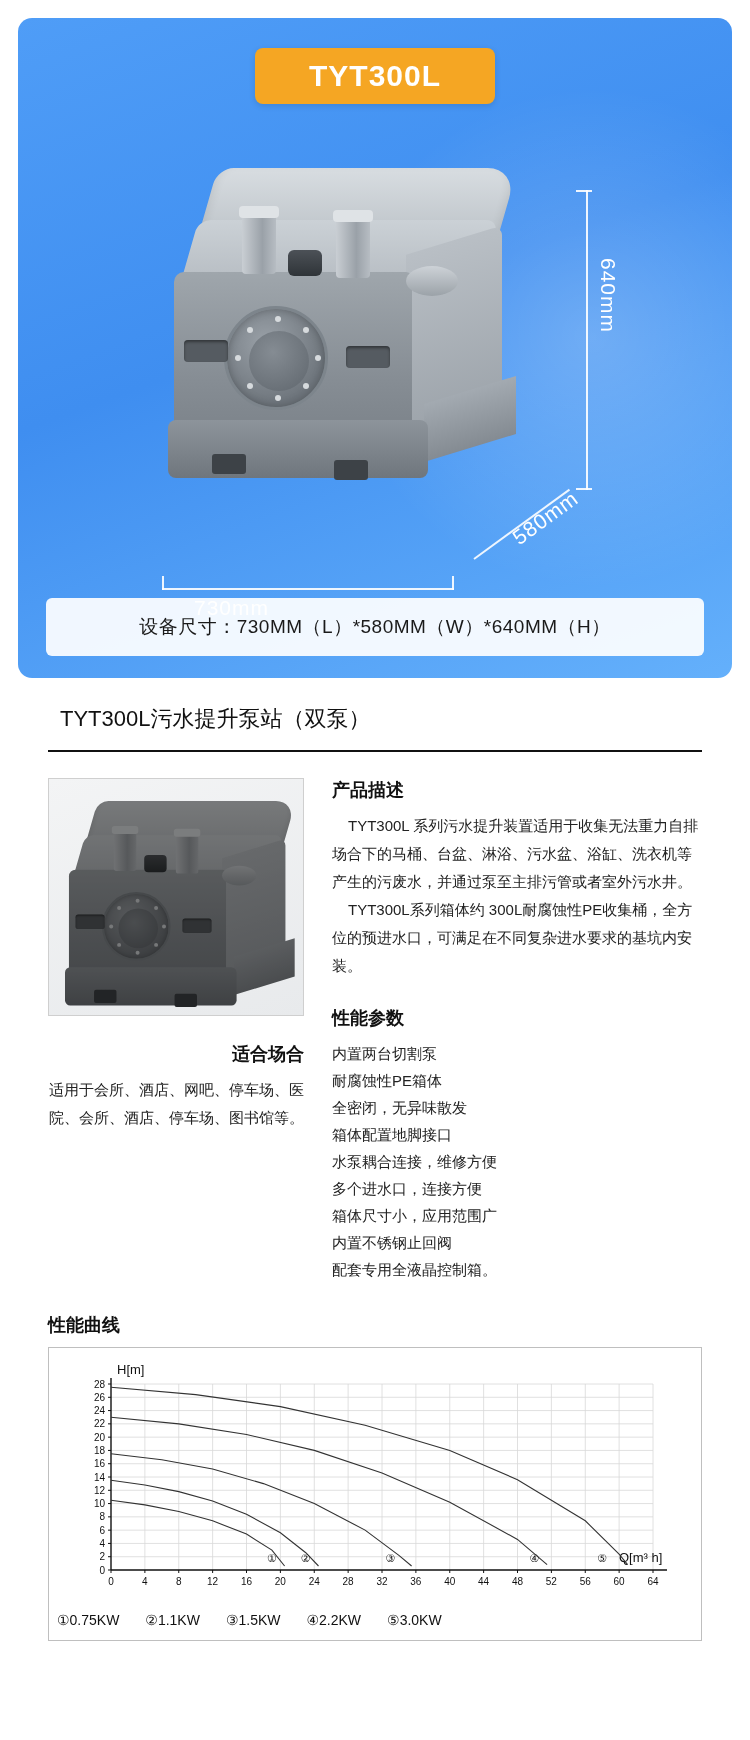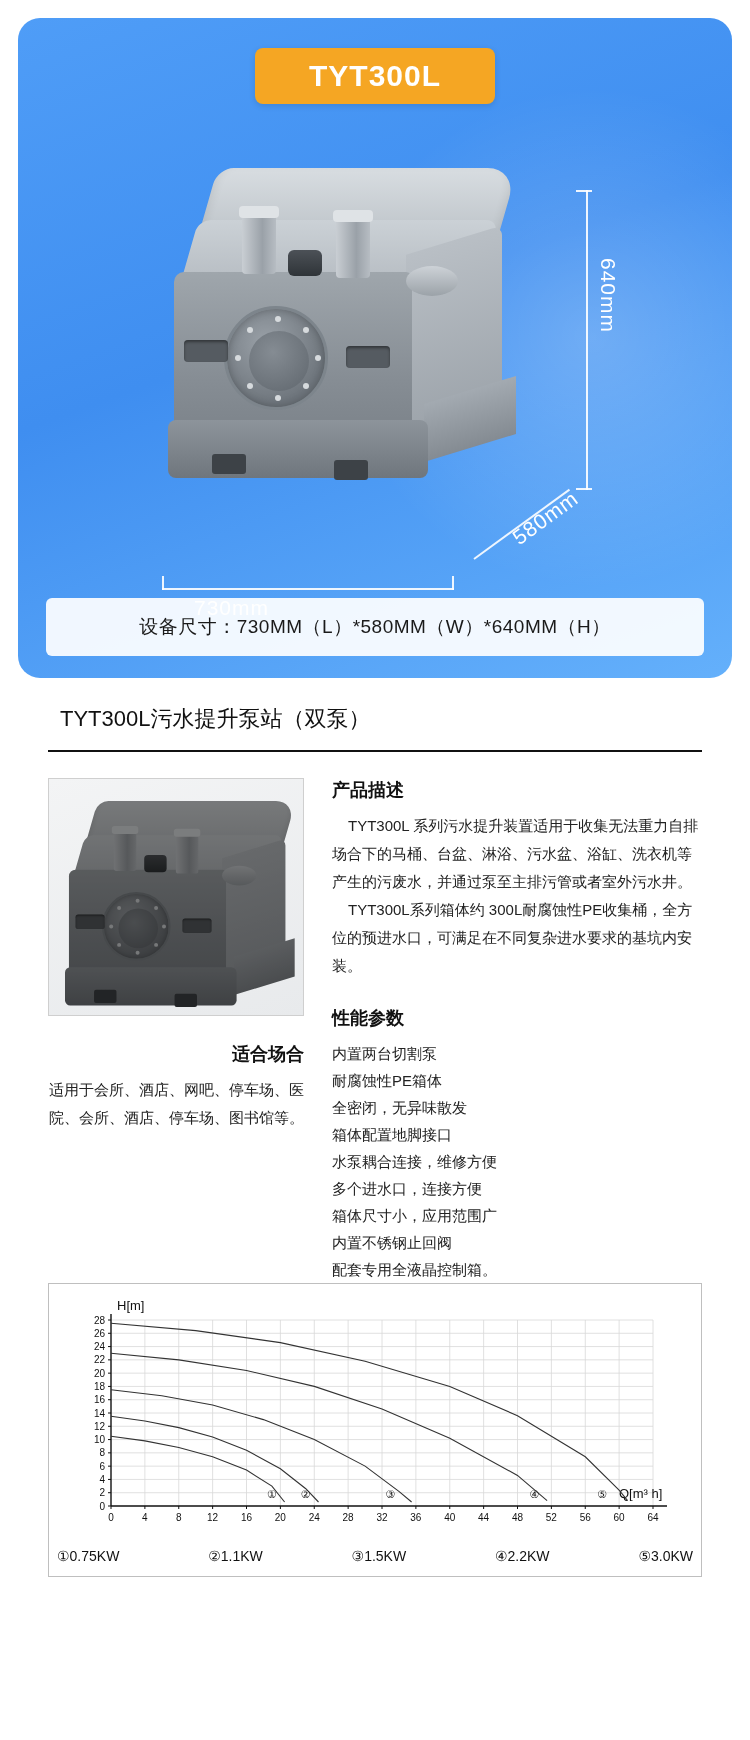--- a/index.html
+++ b/index.html
@@ -14,21 +14,21 @@
     position: relative;
     background: #ffffff;
     overflow: hidden;
   }
 
   
   .hero {
     position: relative;
     margin: 18px 18px 0 18px;
     height: 660px;
-    border-radius: 22px;
+    border-radius: 14px;
     background: linear-gradient(160deg, #4f9df7 0%, #3f8ef0 45%, #64b0fb 100%);
     overflow: hidden;
   }
   .hero-glow {
     position: absolute;
     width: 520px; height: 520px;
     right: -120px; top: 60px;
     background: radial-gradient(circle at 50% 50%, rgba(255,255,255,0.22), rgba(255,255,255,0) 68%);
     pointer-events: none;
   }
@@ -279,21 +279,21 @@
   }
   .chart-box {
     margin: 0 48px 28px 48px;
     border: 1px solid #bfbfbf;
     background: #fff;
     padding: 10px 8px 8px 8px;
   }
   .chart-svg { display: block; }
   .legend-row {
     display: flex;
-    justify-content: space-between;
+    justify-content: flex-start;
     gap: 26px;
     font-size: 14px;
     color: #111;
     padding: 6px 0 4px 0;
   }
 </style>
 </head>
 <body>
 
 <div class="page">
@@ -412,20 +412,21 @@
         <li>箱体配置地脚接口</li>
         <li>水泵耦合连接，维修方便</li>
         <li>多个进水口，连接方便</li>
         <li>箱体尺寸小，应用范围广</li>
         <li>内置不锈钢止回阀</li>
         <li>配套专用全液晶控制箱。</li>
       </ul>
     </div>
   </div>
 
+  <div class="curve-h">性能曲线</div>
   <div class="chart-box">
     <svg class="chart-svg" id="chart" width="636" height="248" viewBox="0 0 636 248">
         <line x1="87.875" y1="26" x2="87.875" y2="212" stroke="#d8d8d8" stroke-width="0.8"></line>
         <line x1="121.75" y1="26" x2="121.75" y2="212" stroke="#d8d8d8" stroke-width="0.8"></line>
         <line x1="155.625" y1="26" x2="155.625" y2="212" stroke="#d8d8d8" stroke-width="0.8"></line>
         <line x1="189.5" y1="26" x2="189.5" y2="212" stroke="#d8d8d8" stroke-width="0.8"></line>
         <line x1="223.375" y1="26" x2="223.375" y2="212" stroke="#d8d8d8" stroke-width="0.8"></line>
         <line x1="257.25" y1="26" x2="257.25" y2="212" stroke="#d8d8d8" stroke-width="0.8"></line>
         <line x1="291.125" y1="26" x2="291.125" y2="212" stroke="#d8d8d8" stroke-width="0.8"></line>
         <line x1="325" y1="26" x2="325" y2="212" stroke="#d8d8d8" stroke-width="0.8"></line>

